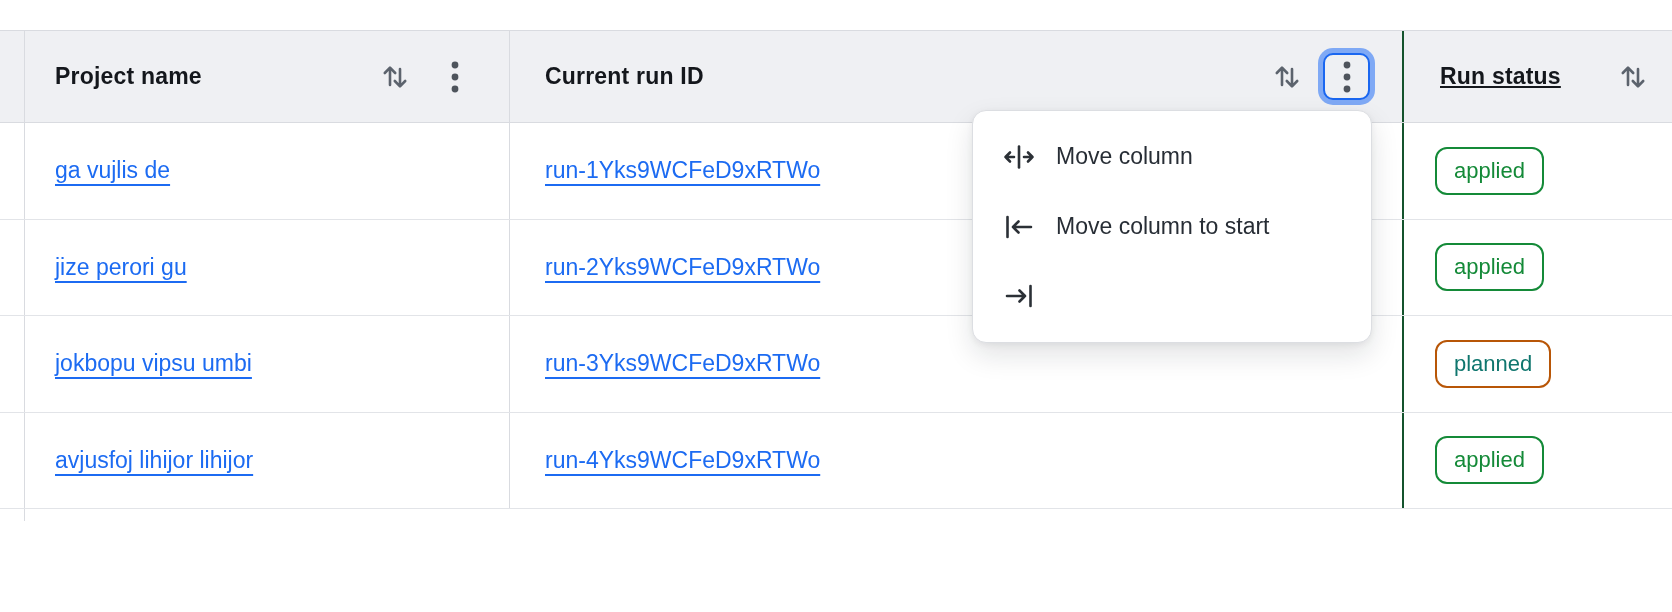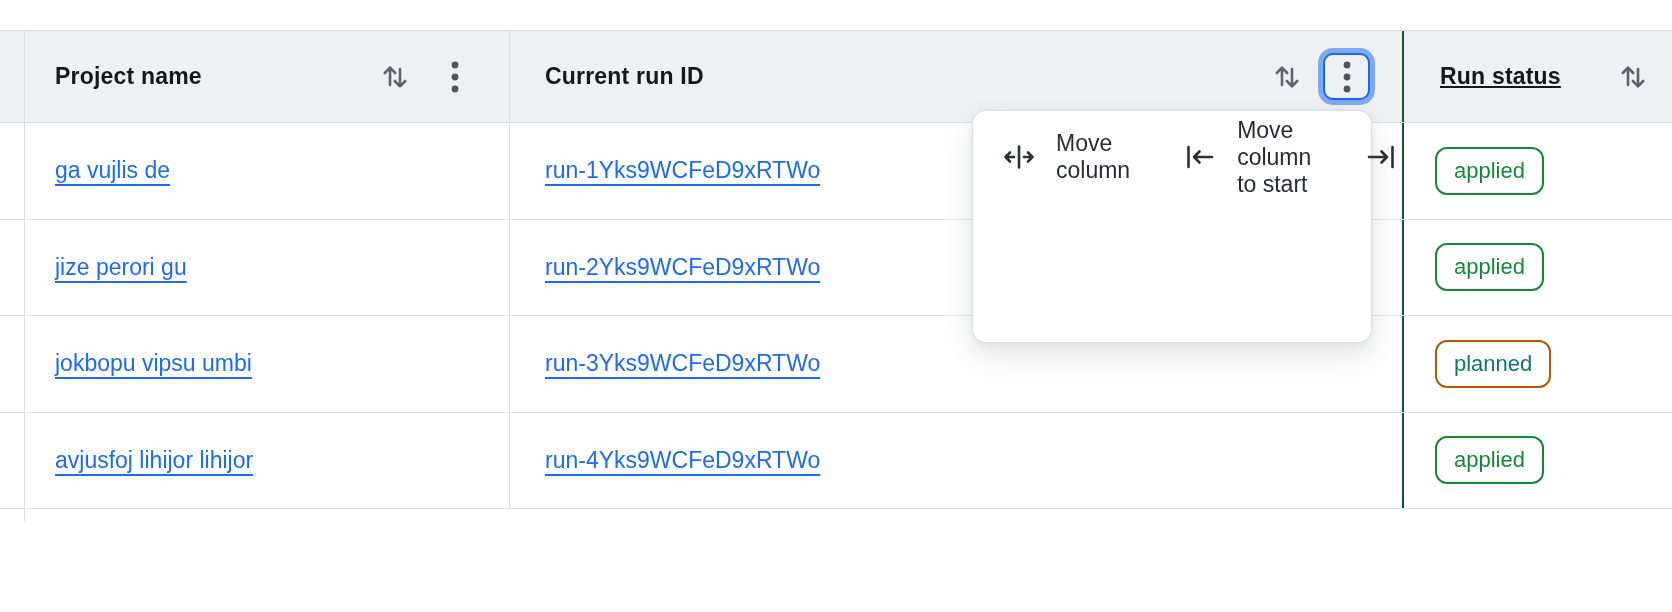--- a/index.html
+++ b/index.html
@@ -57,21 +57,21 @@
     background:#fff;
   }
 
   .partial-row { display:flex; height:12px; background:#fff; }
 
   
   .menu {
     position:absolute; left:972px; top:110px; width:400px; height:233px;
     background:#ffffff; border:1px solid #dcdee2; border-radius:14px;
     box-shadow:0 12px 28px rgba(20,24,30,.12), 0 2px 6px rgba(20,24,30,.06);
-    padding:11px 0; z-index:20; display:flex; flex-direction:row;
+    padding:11px 0; z-index:20; display:flex; flex-direction:column;
   }
   .menu-item {
     height:70px; display:flex; align-items:center; gap:19px;
     padding:0 24px 0 28px; cursor:pointer; color:#272d35; font-size:23px;
   }
   .mi-icon { width:36px; height:36px; flex:0 0 36px; display:flex;
              align-items:center; justify-content:center; }
 
   svg { display:block; }
 </style>

